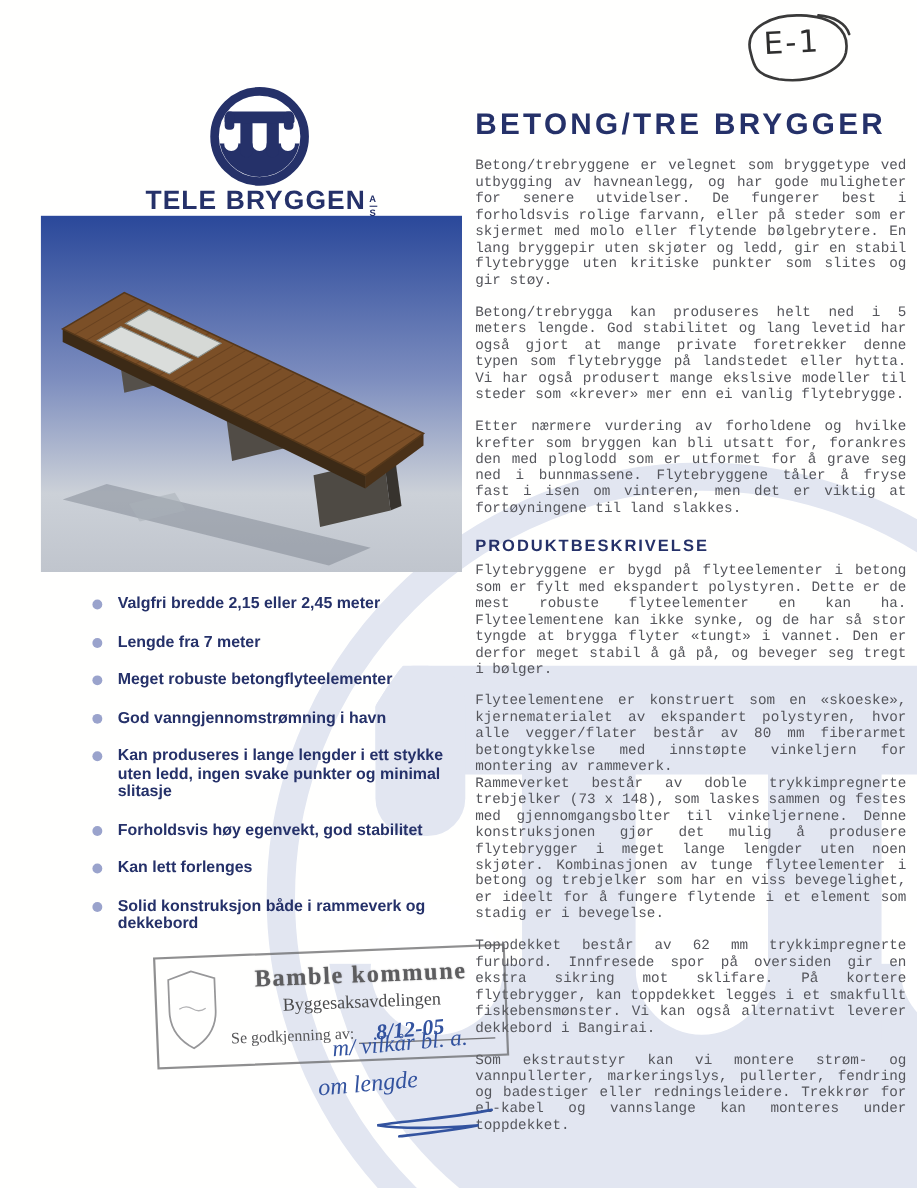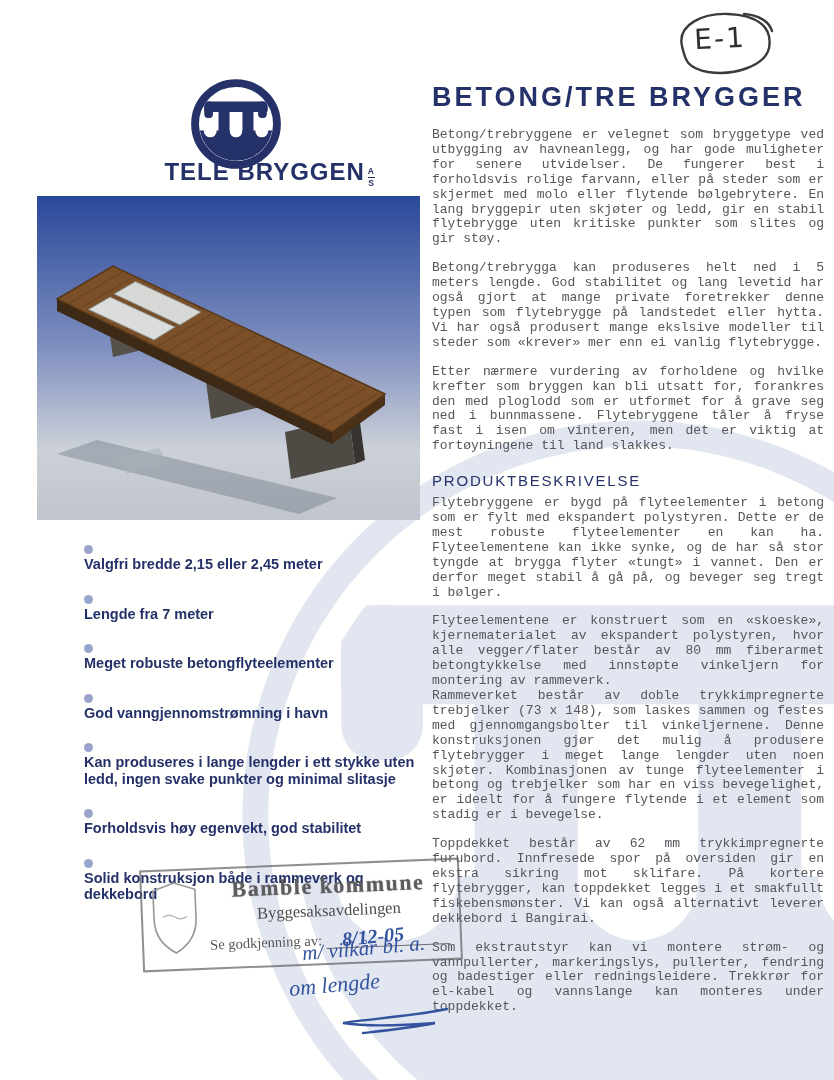--- a/index.html
+++ b/index.html
@@ -13,50 +13,50 @@
   .watermark{position:absolute;left:208px;top:386px;width:860px;height:860px;z-index:0;}
   .wm-ring{fill:none;stroke:var(--watermark,#e2e6f1);stroke-width:3;}
   .wm-fill{fill:var(--watermark,#e2e6f1);}
   .wm-gap{fill:#ffffff;}
   
   .logo-box{position:absolute;left:190px;top:78px;width:92px;height:92px;z-index:2;}
   .lg-ring{fill:#ffffff;stroke:var(--navy,#253169);stroke-width:8.5;}
   .lg-fill{fill:var(--navy,#253169);}
   .lg-gap{fill:#ffffff;}
   .wordmark{
-    position:absolute;left:100px;top:158px;width:275px;z-index:2;
-    text-align:right;font-weight:bold;font-size:24px;letter-spacing:1px;
+    position:absolute;left:100px;top:169px;width:275px;z-index:2;
+    text-align:center;font-weight:bold;font-size:24px;letter-spacing:1px;
     color:var(--navy,#253169);white-space:nowrap;
   }
   .as-stack{display:inline-flex;flex-direction:column;vertical-align:baseline;
     font-size:8.5px;line-height:1;margin-left:3px;transform:translateY(-6px);}
   .as-stack .as-top{border-bottom:1.5px solid var(--navy,#253169);padding-bottom:1px;}
   .as-stack .as-bot{padding-top:1px;}
   
   .photo{position:absolute;left:37px;top:196px;width:383px;height:324px;z-index:1;}
   
   .features{position:absolute;left:84px;top:541px;width:336px;z-index:2;
     list-style:none;margin:0;padding:0;}
-  .features li{display:flex;gap:2px;margin-bottom:18px;
-    font-size:14.5px;font-weight:bold;line-height:16.5px;color:var(--navy,#2b3a74);flex-direction:column;}
+  .features li{display:flex;gap:14px;margin-bottom:18px;
+    font-size:14.5px;font-weight:bold;line-height:16.5px;color:var(--navy,#2b3a74);}
   .features .dot{flex:0 0 auto;width:9px;height:9px;border-radius:50%;
     background:var(--bullet_dot,#9aa3cc);margin-top:4px;}
   
-  .article{position:absolute;left:432px;top:82px;width:392px;z-index:2;}
+  .article{position:absolute;left:432px;top:98px;width:392px;z-index:2;}
   .article h1{
     margin:0 0 15px 0;font-size:27px;letter-spacing:3px;font-weight:bold;
     color:var(--navy,#26356b);white-space:nowrap;
   }
   .article p{
     margin:0 0 14px 0;font-size:13px;line-height:14.9px;
     text-align:justify;color:var(--body_text,#55565c);font-family:Liberation Mono, monospace;
   }
   .article p.cont{margin-top:-14px;}
   .article h2{
-    margin:18px 0 7px 0;font-size:15px;letter-spacing:1.8px;font-weight:normal;
+    margin:18px 0 7px 0;font-size:15px;letter-spacing:1.8px;font-weight:bold;
     color:var(--navy,#33416f);
   }
   
   .stamp{
     position:absolute;left:141px;top:864px;width:300px;z-index:3;
     border:2px solid rgba(95,95,97,.7);padding:8px 10px 12px 6px;
     transform:rotate(-2.3deg);display:flex;gap:8px;
     color:var(--stamp_ink,#565658);background:transparent;
   }
   .stamp .shield{flex:0 0 52px;}
@@ -228,20 +228,24 @@
     <li>
         <span class="dot"></span>
         <span>Kan produseres i lange lengder i ett stykke uten ledd, ingen svake punkter og minimal slitasje</span>
       </li>
     <li>
         <span class="dot"></span>
         <span>Forholdsvis høy egenvekt, god stabilitet</span>
       </li>
     <li>
         <span class="dot"></span>
+        <span>Kan lett forlenges</span>
+      </li>
+    <li>
+        <span class="dot"></span>
         <span>Solid konstruksjon både i rammeverk og dekkebord</span>
       </li>
   </ul>
 
   <section class="article">
     <h1>BETONG/TRE BRYGGER</h1>
     <p>Betong/trebryggene er velegnet som bryggetype ved utbygging av havneanlegg, og har gode muligheter for senere utvidelser.  De fungerer best i forholdsvis rolige farvann, eller på steder som er skjermet med molo eller flytende bølgebrytere.  En lang bryggepir uten skjøter og ledd, gir en stabil flytebrygge uten kritiske punkter som slites og gir støy.</p>
     <p>Betong/trebrygga kan produseres helt ned i 5 meters lengde. God stabilitet og lang levetid har også gjort at mange private foretrekker denne typen som flytebrygge på landstedet eller hytta. Vi har også produsert mange ekslsive modeller til steder som «krever» mer enn ei vanlig flytebrygge.</p>
     <p>Etter nærmere vurdering av forholdene og hvilke krefter som bryggen kan bli utsatt for, forankres den med ploglodd som er utformet for å grave seg ned i bunnmassene.  Flytebryggene tåler å fryse fast i isen om vinteren, men det er viktig at fortøyningene til land slakkes.</p>
     <h2>PRODUKTBESKRIVELSE</h2>

